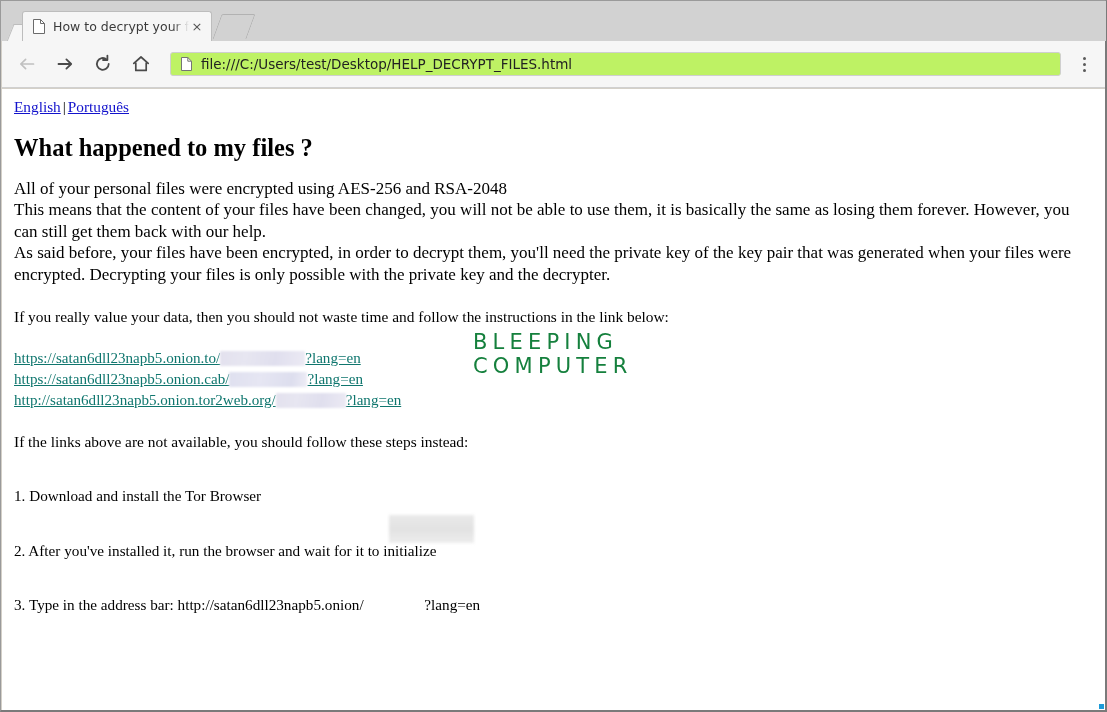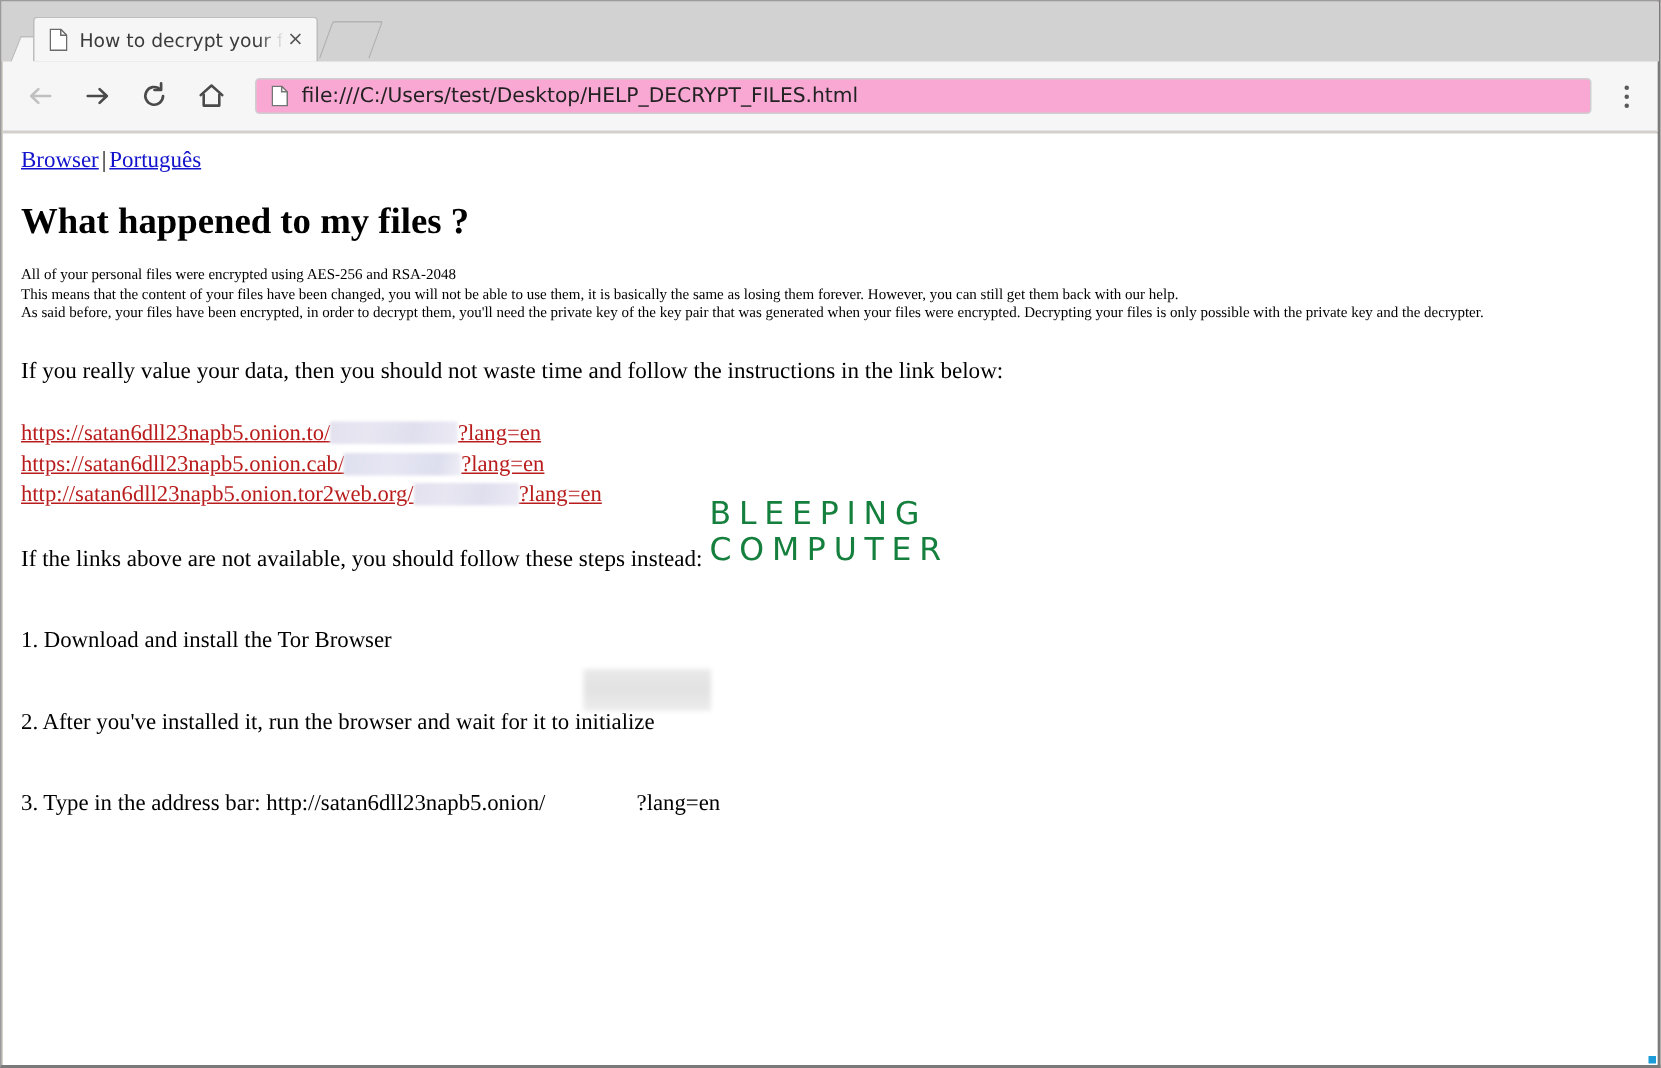--- a/index.html
+++ b/index.html
@@ -163,21 +163,21 @@
     cursor: pointer;
   }
   .nav-btn:first-child { margin-left: 8px; }
   .nav-btn svg { display: block; }
 
   #omnibox {
     flex: 1 1 auto;
     height: 24px;
     margin-left: 12px;
     margin-right: 8px;
-    background: #f9a8d4;
+    background: #bef264;
     border: 1px solid #cfcfcf;
     border-radius: 3px;
     display: flex;
     align-items: center;
     padding: 0 10px;
     cursor: text;
   }
   #omnibox-icon {
     flex: 0 0 auto;
     width: 11px; height: 14px;
@@ -233,37 +233,37 @@
 
   h2.sec {
     font-size: 24.5px;
     font-weight: bold;
     margin: 19px 0 16px 0;
     line-height: 1.1;
     letter-spacing: 0px;
   }
   p.body {
     margin: 0 0 0 0;
-    font-size: 10px;
+    font-size: 17px;
     line-height: 1.26;
   }
   p.bold-line {
     margin: 23px 0 0 0;
     font-size: 15.4px;
     font-weight: normal;
   }
 
   
   #link-block {
     margin-top: 22px;
     line-height: 1.37;
     font-size: 15.1px;
   }
   #link-block a {
-    color: #b91c1c;
+    color: #0f766e;
     text-decoration: underline;
     white-space: pre;
   }
   .redact {
     display: inline-block;
     vertical-align: -3px;
     height: 15px;
     background: linear-gradient(100deg,#e3e1ee 0%, #e7e6f1 30%, #e0dfee 65%, #eceaf4 100%);
     filter: blur(1.2px);
     border-radius: 1px;
@@ -407,21 +407,21 @@
 
   <div id="viewport">
     <div id="page">
 
       <div id="watermark">
         <div>BLEEPING</div>
         <div>COMPUTER</div>
       </div>
 
       <div class="lang-bar">
-        <a href="#">Browser</a><span class="lang-sep">|</span><a href="#">Português</a>
+        <a href="#">English</a><span class="lang-sep">|</span><a href="#">Português</a>
       </div>
 
       <h2 class="sec">What happened to my files ?</h2>
       <p class="body">All of your personal files were encrypted using AES-256 and RSA-2048</p>
 
       <p class="body">This means that the content of your files have been changed, you will not be able to use them, it is basically the same as losing them forever. However, you can still get them back with our help.</p>
 
       <p class="body">As said before, your files have been encrypted, in order to decrypt them, you'll need the private key of the key pair that was generated when your files were encrypted. Decrypting your files is only possible with the private key and the decrypter.</p>
 
       <p class="bold-line">If you really value your data, then you should not waste time and follow the instructions in the link below:</p>

